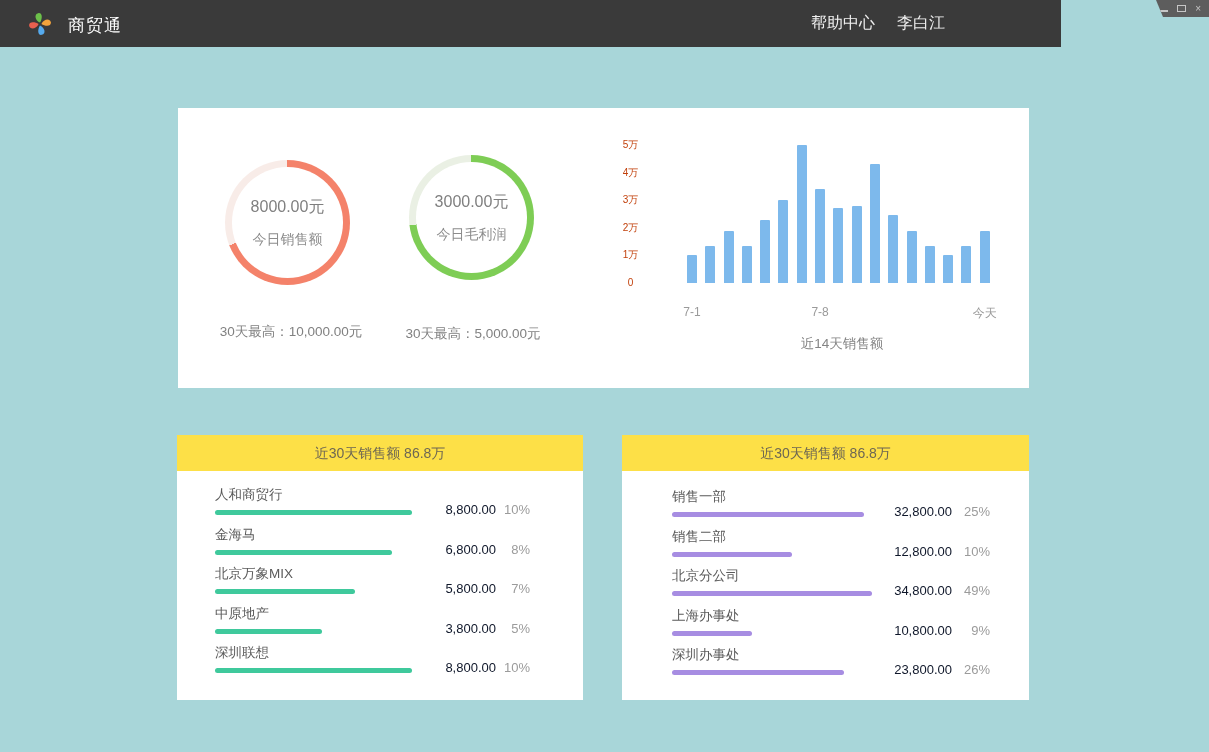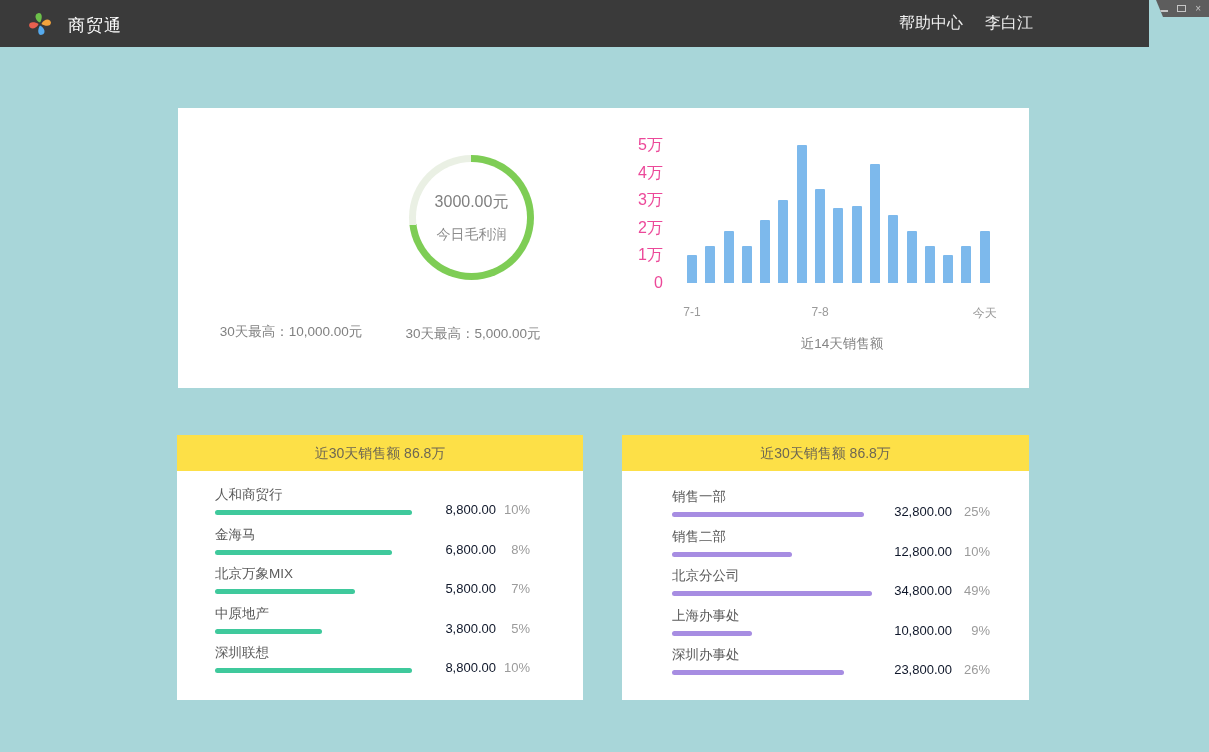--- a/index.html
+++ b/index.html
@@ -1,20 +1,20 @@
 <!DOCTYPE html>
 <html><head>
 <meta charset="utf-8">
 <style>
   * { margin:0; padding:0; box-sizing:border-box; }
   html,body { width:1209px; height:752px; overflow:hidden; }
   body { font-family:"Liberation Sans","DejaVu Sans",sans-serif; background:#a8d6d9; position:relative; }
 
   
-  .appbar { position:absolute; left:0; top:0; width:1149px; height:47px; background:#3a3a3a; z-index:5; }
+  .appbar { position:absolute; left:0; top:0; width:1061px; height:47px; background:#3a3a3a; z-index:5; }
   .appbar .logo { position:absolute; left:26px; top:10px; width:28px; height:28px; }
   .appbar .app-title { position:absolute; left:68px; top:14px; color:#ffffff; font-size:17px; letter-spacing:1px; }
   .appbar .right-zone { position:absolute; right:116px; top:0; height:47px; display:flex; align-items:center; gap:22px; }
   .appbar .right-zone span { color:#efefef; font-size:16px; cursor:pointer; }
   .win-controls { position:absolute; right:0; top:0; width:64px; height:17px; background:#5d5d5d;
                   clip-path:polygon(11px 0,100% 0,100% 100%,18px 100%,11px 0);
                   display:flex; align-items:center; justify-content:flex-end; gap:9px; padding-right:8px; z-index:6; }
   .win-controls .wc { color:#c6c6c6; font-size:10px; line-height:10px; cursor:pointer; }
   .wc-min { width:9px; height:2px; background:#c6c6c6; margin-top:4px; }
   .wc-max { width:9px; height:7px; border:1px solid #c6c6c6; }
@@ -33,21 +33,21 @@
   .ring-value { font-size:16px; color:#7f7f7f; }
   .ring-caption { font-size:14px; color:#8c8c8c; }
   .ring-1 { left:47px; top:52px; }
   .ring-2 { left:231px; top:47px; }
   .footnote { position:absolute; width:226px; text-align:center; font-size:13.5px; color:#818181; }
   .footnote-1 { left:0px; top:215px; }
   .footnote-2 { left:182px; top:217px; }
 
   
   .ylabels { position:absolute; left:420px; top:0; width:65px; height:180px; }
-  .ylabels span { position:absolute; right:0; width:65px; text-align:right; font-size:16px; color:#ec4899; line-height:16px; }
+  .ylabels span { position:absolute; right:0; width:65px; text-align:center; font-size:10px; color:#c2410c; line-height:16px; }
   .plot { position:absolute; left:509px; top:0; width:312px; height:175px; display:flex; align-items:flex-end; gap:8.3px; }
   .vbar { width:10px; background:#7db9ec; border-radius:1px 1px 0 0; flex:0 0 auto; }
   .xlabels { position:absolute; left:0; top:197px; width:851px; height:16px; }
   .xlabels span { position:absolute; transform:translateX(-50%); font-size:12px; color:#9a9a9a; }
   .chart-caption { position:absolute; left:504px; top:227px; width:320px; text-align:center; font-size:13.5px; color:#848484; }
 
   
   .rank-header { height:36px; background:#fde047; text-align:center; line-height:37px; font-size:14px; color:#6e6753; }
   .rank-body { position:relative; }
   .card-left .rank-body { padding:16px 53px 0 38px; }
@@ -80,20 +80,26 @@
   </div>
 </div>
 <div class="win-controls">
   <span class="wc wc-min"></span>
   <span class="wc wc-max"></span>
   <span class="wc wc-close">×</span>
 </div>
 
 <div class="card card-top">
 
+  <div class="ring ring-1" style="background: conic-gradient(rgb(244, 130, 106) 0deg, rgb(244, 130, 106) 69%, rgb(248, 236, 232) 69%, rgb(248, 236, 232) 100%);">
+    <div class="ring-inner">
+      <div class="ring-value">8000.00元</div>
+      <div class="ring-caption">今日销售额</div>
+    </div>
+  </div>
   <div class="ring ring-2" style="background: conic-gradient(rgb(126, 205, 85) 0deg, rgb(126, 205, 85) 73%, rgb(234, 240, 228) 73%, rgb(234, 240, 228) 100%);">
     <div class="ring-inner">
       <div class="ring-value">3000.00元</div>
       <div class="ring-caption">今日毛利润</div>
     </div>
   </div>
   <div class="footnote footnote-1">30天最高：10,000.00元</div>
   <div class="footnote footnote-2">30天最高：5,000.00元</div>
 
   <div class="ylabels">

